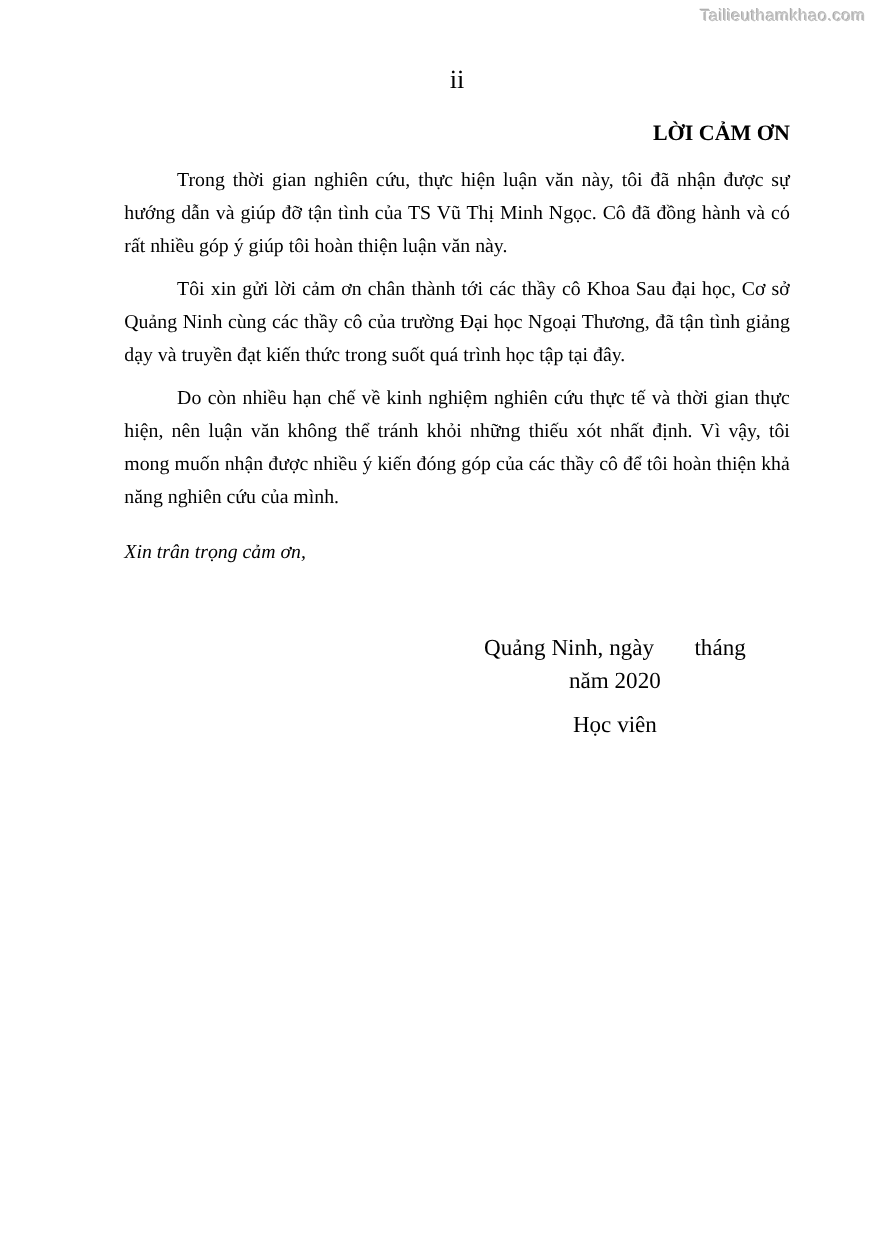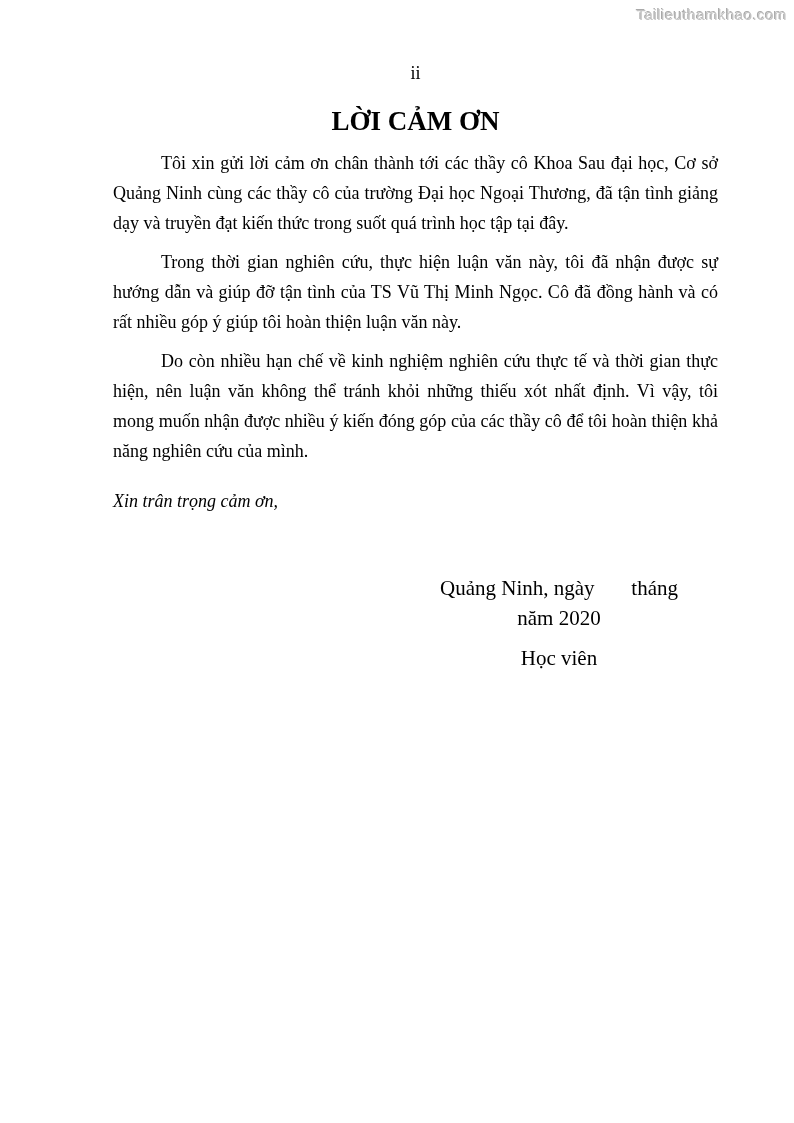--- a/index.html
+++ b/index.html
@@ -29,27 +29,27 @@
     user-select: none;
   }
   .content {
     position: absolute;
     left: 113px;
     top: 62px;
     width: 605px;
   }
   .page-number {
     text-align: center;
-    font-size: 18px;
+    font-size: 24px;
     line-height: 22px;
   }
   .doc-title {
-    text-align: center;
+    text-align: right;
     font-weight: bold;
-    font-size: 27px;
+    font-size: 20px;
     line-height: 26px;
     margin: 24px 0 0 0;
   }
   p.body-para {
     margin: 14px 0 0 0;
     font-size: 18px;
     line-height: 30px;
     text-align: justify;
     text-indent: 48px;
   }
@@ -88,23 +88,23 @@
 <div class="page">
 
   <div class="watermark">Tailieuthamkhao.com</div>
 
   <div class="content">
 
     <div class="page-number">ii</div>
 
     <div class="doc-title">LỜI CẢM ƠN</div>
 
+    <p class="body-para">Trong thời gian nghiên cứu, thực hiện luận văn này, tôi đã nhận được sự hướng dẫn và giúp đỡ tận tình của TS Vũ Thị Minh Ngọc. Cô đã đồng hành và có rất nhiều góp ý giúp tôi hoàn thiện luận văn này.</p>
+
     <p class="body-para">Tôi xin gửi lời cảm ơn chân thành tới các thầy cô Khoa Sau đại học, Cơ sở Quảng Ninh cùng các thầy cô của trường Đại học Ngoại Thương, đã tận tình giảng dạy và truyền đạt kiến thức trong suốt quá trình học tập tại đây.</p>
-
-    <p class="body-para">Trong thời gian nghiên cứu, thực hiện luận văn này, tôi đã nhận được sự hướng dẫn và giúp đỡ tận tình của TS Vũ Thị Minh Ngọc. Cô đã đồng hành và có rất nhiều góp ý giúp tôi hoàn thiện luận văn này.</p>
 
     <p class="body-para">Do còn nhiều hạn chế về kinh nghiệm nghiên cứu thực tế và thời gian thực hiện, nên luận văn không thể tránh khỏi những thiếu xót nhất định. Vì vậy, tôi mong muốn nhận được nhiều ý kiến đóng góp của các thầy cô để tôi hoàn thiện khả năng nghiên cứu của mình.</p>
 
     <p class="closing-line">Xin trân trọng cảm ơn,</p>
 
     <div class="signature-block">
       <div class="date-line">Quảng Ninh, ngày       tháng        năm 2020</div>
       <div class="signer-role">Học viên</div>
     </div>
 

